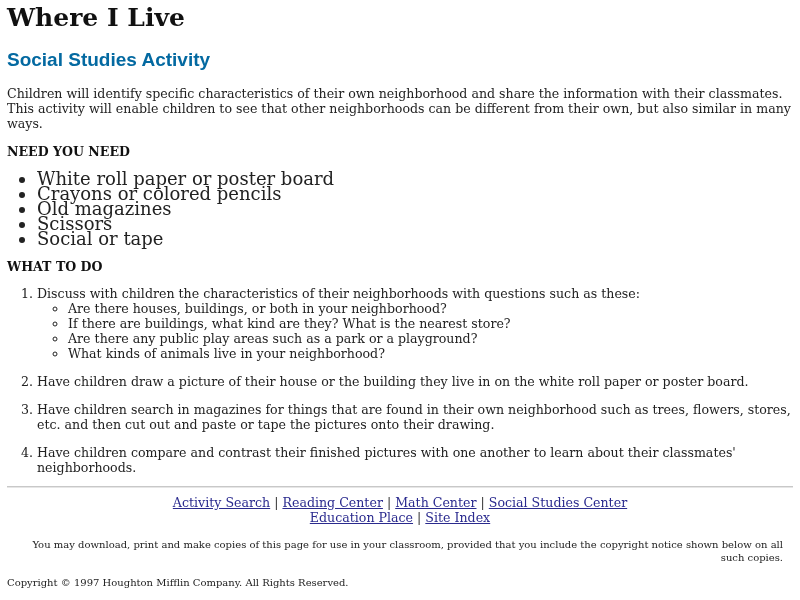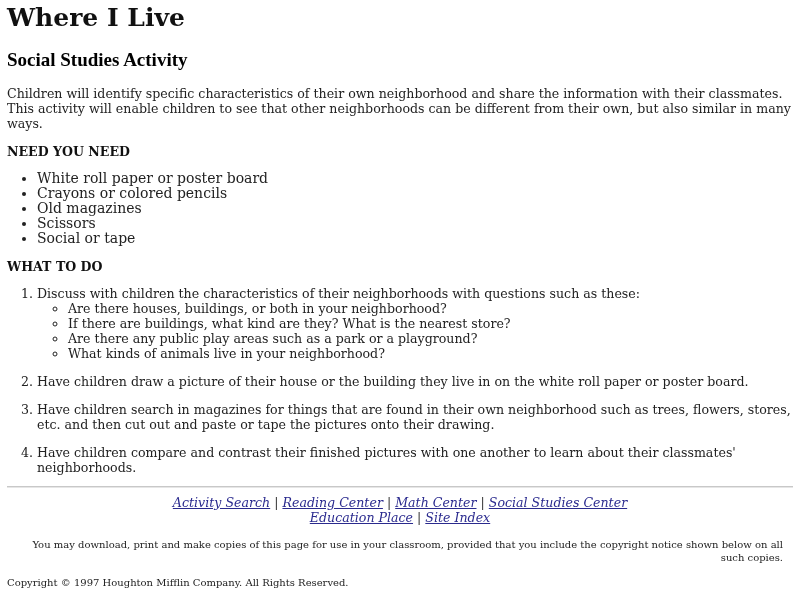--- a/index.html
+++ b/index.html
@@ -23,45 +23,45 @@
     h1 {
       font-family: "DejaVu Serif", serif;
       font-size: 25px;
       font-weight: bold;
       margin: 0;
       padding-top: 4px;
       line-height: 28px;
       color: #111;
     }
     h2 {
-      font-family: Liberation Serif, serif;
+      font-family: Liberation Sans, sans-serif;
       font-size: 19px;
       font-weight: bold;
       margin: 17px 0 0 0;
       line-height: 22px;
-      color: #000000;
+      color: #0369a1;
     }
     p.intro {
       margin: 15px 0 0 0;
       font-size: 12.6px;
       line-height: 15px;
       color: #222;
     }
     h4 {
       font-family: "DejaVu Serif", serif;
       font-size: 12.6px;
       font-weight: bold;
       margin: 13px 0 0 0;
       line-height: 15px;
       color: #111;
     }
     ul.needs {
       margin: 12px 0 2px 0;
       padding-left: 30px;
-      font-size: 14px;
+      font-size: 18px;
       line-height: 15px;
       color: #222;
       list-style-type: disc;
     }
     ol.steps {
       margin: 12px 0 0 0;
       padding-left: 30px;
       font-size: 12.6px;
       line-height: 15px;
       color: #222;
@@ -83,21 +83,20 @@
       border-bottom: 1px solid #e6e6e6;
       margin: 11px 0 0 0;
       height: 0;
     }
     .nav {
       text-align: center;
       margin-top: 7px;
       font-size: 12.6px;
       line-height: 15px;
       color: #222;
-      font-style: italic;
     }
     .nav a {
       color: #2a2a8e;
       text-decoration: underline;
     }
     .nav .sep {
       color: #333;
     }
     .notice {
       text-align: right;

